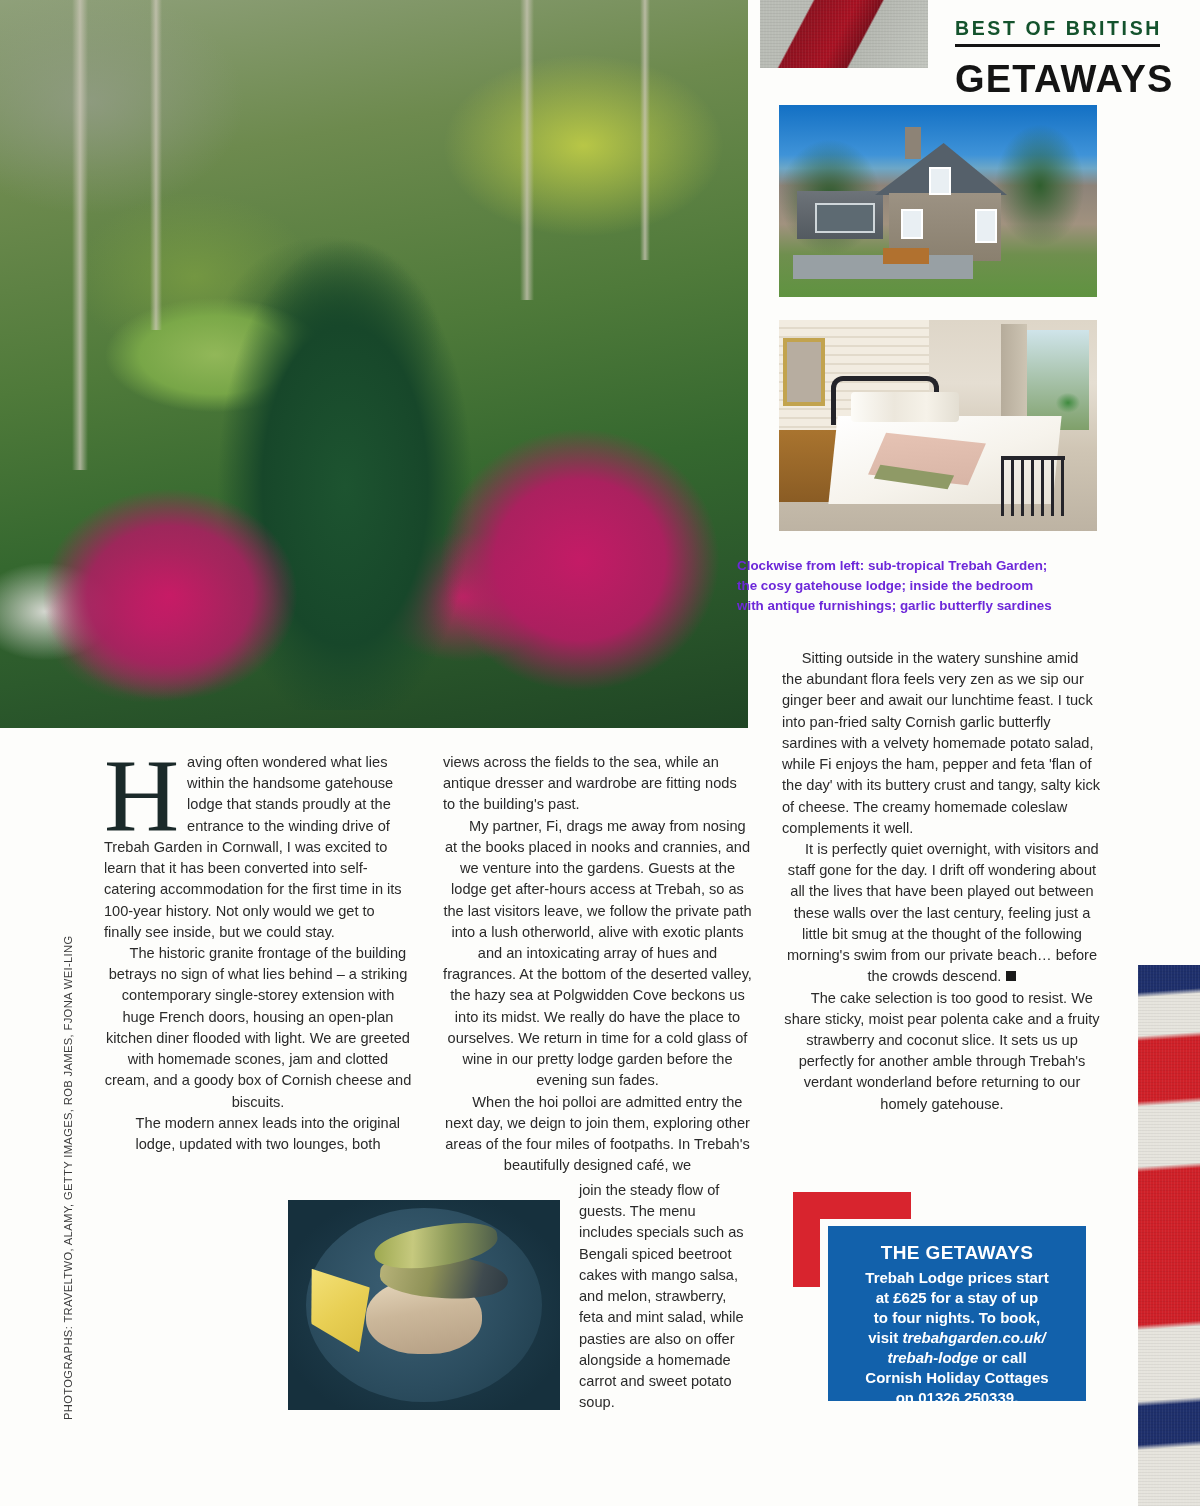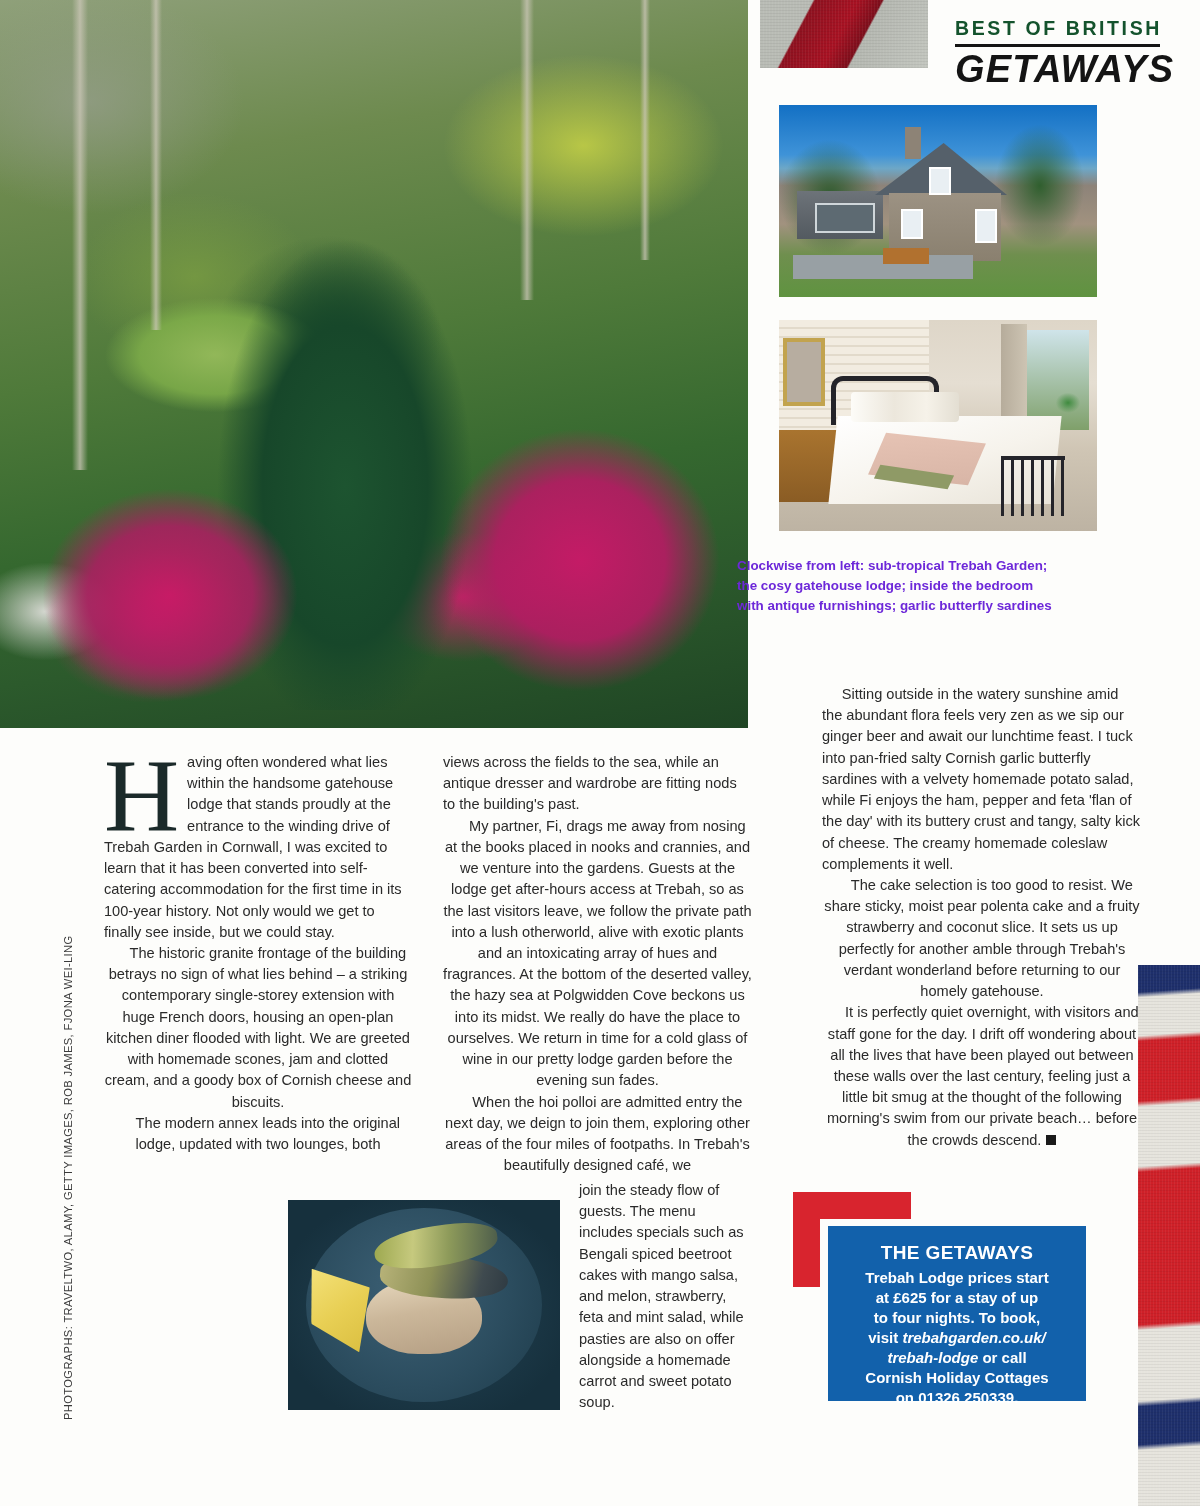--- a/index.html
+++ b/index.html
@@ -39,23 +39,22 @@
     height: 3px;
     background: #141414;
     width: 100%;
   }
   .masthead-bottom {
     font-size: 38px;
     font-weight: bold;
     letter-spacing: 1.2px;
     color: #141414;
     line-height: 1.08;
-    padding-top: 2px;
+    padding-top: 12px;
     white-space: nowrap;
-    font-style: italic;
   }
 
   
   .photo {
     position: absolute;
     overflow: hidden;
   }
 
   
   .photo-garden {
@@ -345,24 +344,23 @@
     left: 443px;
     top: 752px;
     width: 309px;
   }
   .col-2-narrow {
     left: 579px;
     top: 1180px;
     width: 174px;
   }
   .col-3 {
-    left: 822px;
+    left: 782px;
     top: 648px;
     width: 320px;
-    margin-top: 36px;
   }
 
   .dropcap {
     float: left;
     font-family: "Liberation Serif", serif;
     font-size: 104px;
     line-height: 0.76;
     font-weight: normal;
     color: #1b2a2a;
     margin: 4px 8px 0 0;
@@ -501,22 +499,22 @@
   <div class="photo photo-food">
     <div class="food-plate"></div>
     <div class="food-mound"></div>
     <div class="food-fish2"></div>
     <div class="food-fish1"></div>
     <div class="food-lemon"></div>
   </div>
 
   <div class="col col-3">
     <p style="text-indent:1.35em;">Sitting outside in the watery sunshine amid the abundant flora feels very zen as we sip our ginger beer and await our lunchtime feast. I tuck into pan-fried salty Cornish garlic butterfly sardines with a velvety homemade potato salad, while Fi enjoys the ham, pepper and feta 'flan of the day' with its buttery crust and tangy, salty kick of cheese. The creamy homemade coleslaw complements it well.</p>
+    <p><span>It is perfectly quiet overnight, with visitors and staff gone for the day. I drift off wondering about all the lives that have been played out between these walls over the last century, feeling just a little bit smug at the thought of the following morning's swim from our private beach… before the crowds descend.</span><span class="endmark"></span></p>
     <p>The cake selection is too good to resist. We share sticky, moist pear polenta cake and a fruity strawberry and coconut slice. It sets us up perfectly for another amble through Trebah's verdant wonderland before returning to our homely gatehouse.</p>
-    <p><span>It is perfectly quiet overnight, with visitors and staff gone for the day. I drift off wondering about all the lives that have been played out between these walls over the last century, feeling just a little bit smug at the thought of the following morning's swim from our private beach… before the crowds descend.</span><span class="endmark"></span></p>
   </div>
 
   <div class="credit">PHOTOGRAPHS: TRAVELTWO, ALAMY, GETTY IMAGES, ROB JAMES, FJONA WEI-LING</div>
 
   <div class="details-corner"></div>
   <div class="details-box">
     <div class="details-title">THE GETAWAYS</div>
     <div class="details-body">
       <div>Trebah Lodge prices start</div>
       <div>at £625 for a stay of up</div>

